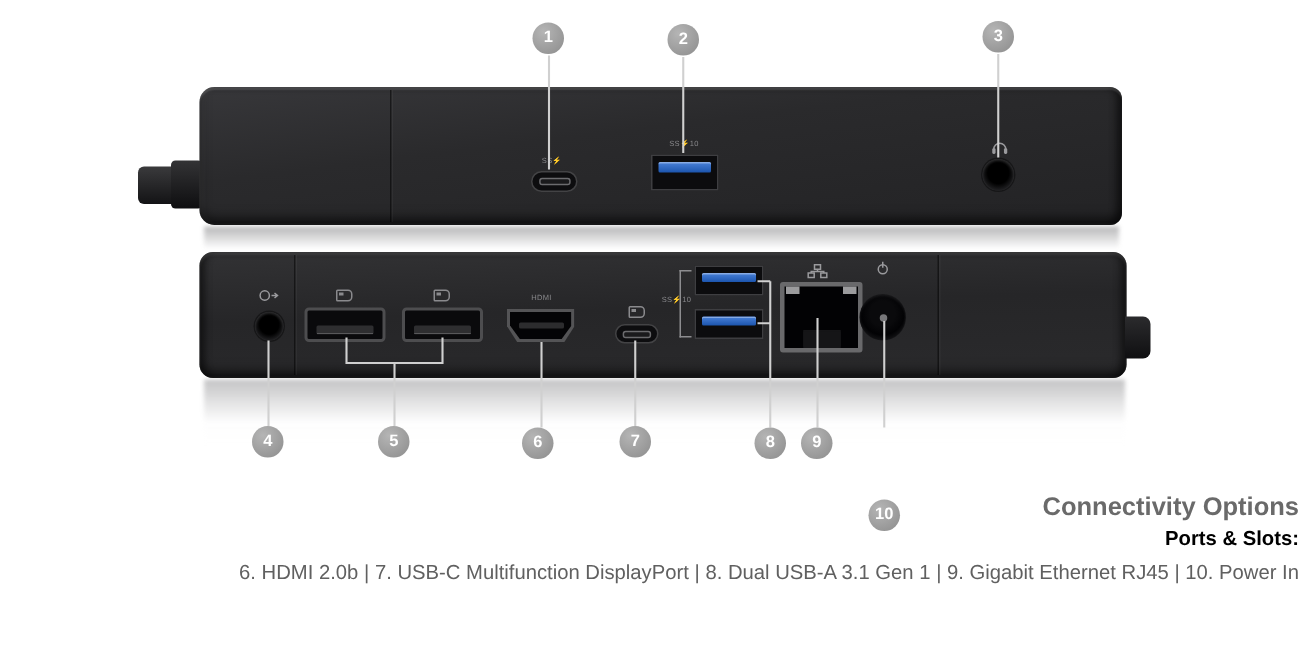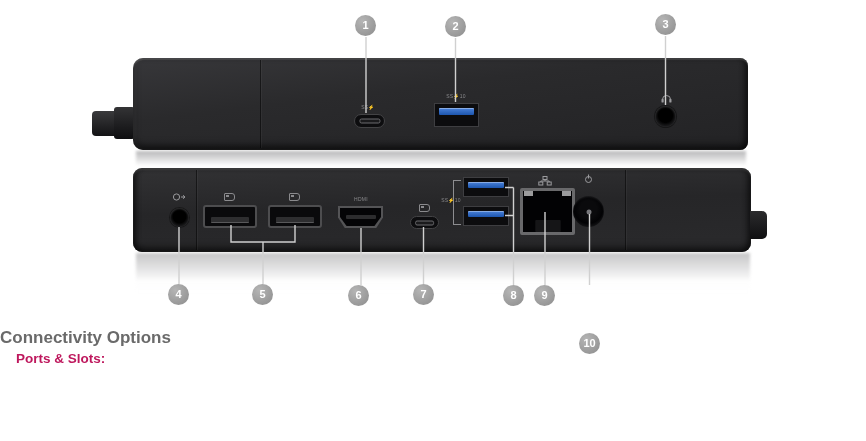--- a/index.html
+++ b/index.html
@@ -61,23 +61,23 @@
   .dp-icon{position:absolute;width:9px;height:6px;border:1px solid #8a8a8d;border-radius:1px 3px 3px 1px;}
   .dp-icon::after{content:"";position:absolute;left:1px;top:1px;width:3px;height:2px;background:#8a8a8d;}
   #usb8-bracket{position:absolute;left:453px;top:180px;width:7px;height:43px;
     border-left:1px solid #8d8d90;border-top:1px solid #8d8d90;border-bottom:1px solid #8d8d90;}
   
   .callout{position:absolute;width:21px;height:21px;border-radius:50%;
     background:radial-gradient(circle at 35% 30%,#b5b5b5,#949494 80%);
     color:#fff;font-size:11px;font-weight:bold;line-height:21px;text-align:center;}
   #lines{position:absolute;left:0;top:0;}
   
-  #caption{position:absolute;left:0;right:0;top:328px;text-align:left;color:#606060;}
+  #caption{position:absolute;left:0;right:0;top:328px;text-align:right;color:#606060;}
   #cap-title{font-size:17px;font-weight:bold;color:#6a6a6a;margin:0 0 3px 0;}
-  #cap-sub{font-size:13.5px;font-weight:bold;color:#be185d;margin:0 0 5px 16px;}
+  #cap-sub{font-size:13.5px;font-weight:bold;color:#000000;margin:0 0 5px 16px;}
   .cap-line{font-size:13.5px;line-height:22px;color:#606060;}
 </style>
 </head>
 <body>
 
 <div id="stage">
 
   <div id="cable"></div>
   <div id="cable-collar"></div>
   <div id="dev-top" class="dev">
@@ -185,14 +185,15 @@
   <div class="callout" style="left:252px;top:284px;">5</div>
   <div class="callout" style="left:348px;top:285px;">6</div>
   <div class="callout" style="left:413px;top:284px;">7</div>
   <div class="callout" style="left:503px;top:285px;">8</div>
   <div class="callout" style="left:534px;top:285px;">9</div>
   <div class="callout" style="left:579px;top:285px;margin-top:48px;">10</div>
 
   <div id="caption">
     <div id="cap-title">Connectivity Options</div>
     <div id="cap-sub">Ports &amp; Slots:</div>
+    <div class="cap-line">6. HDMI 2.0b | 7. USB-C Multifunction DisplayPort | 8. Dual USB-A 3.1 Gen 1 | 9. Gigabit Ethernet RJ45 | 10. Power In</div>
   </div>
 </div>
 
 </body></html>

